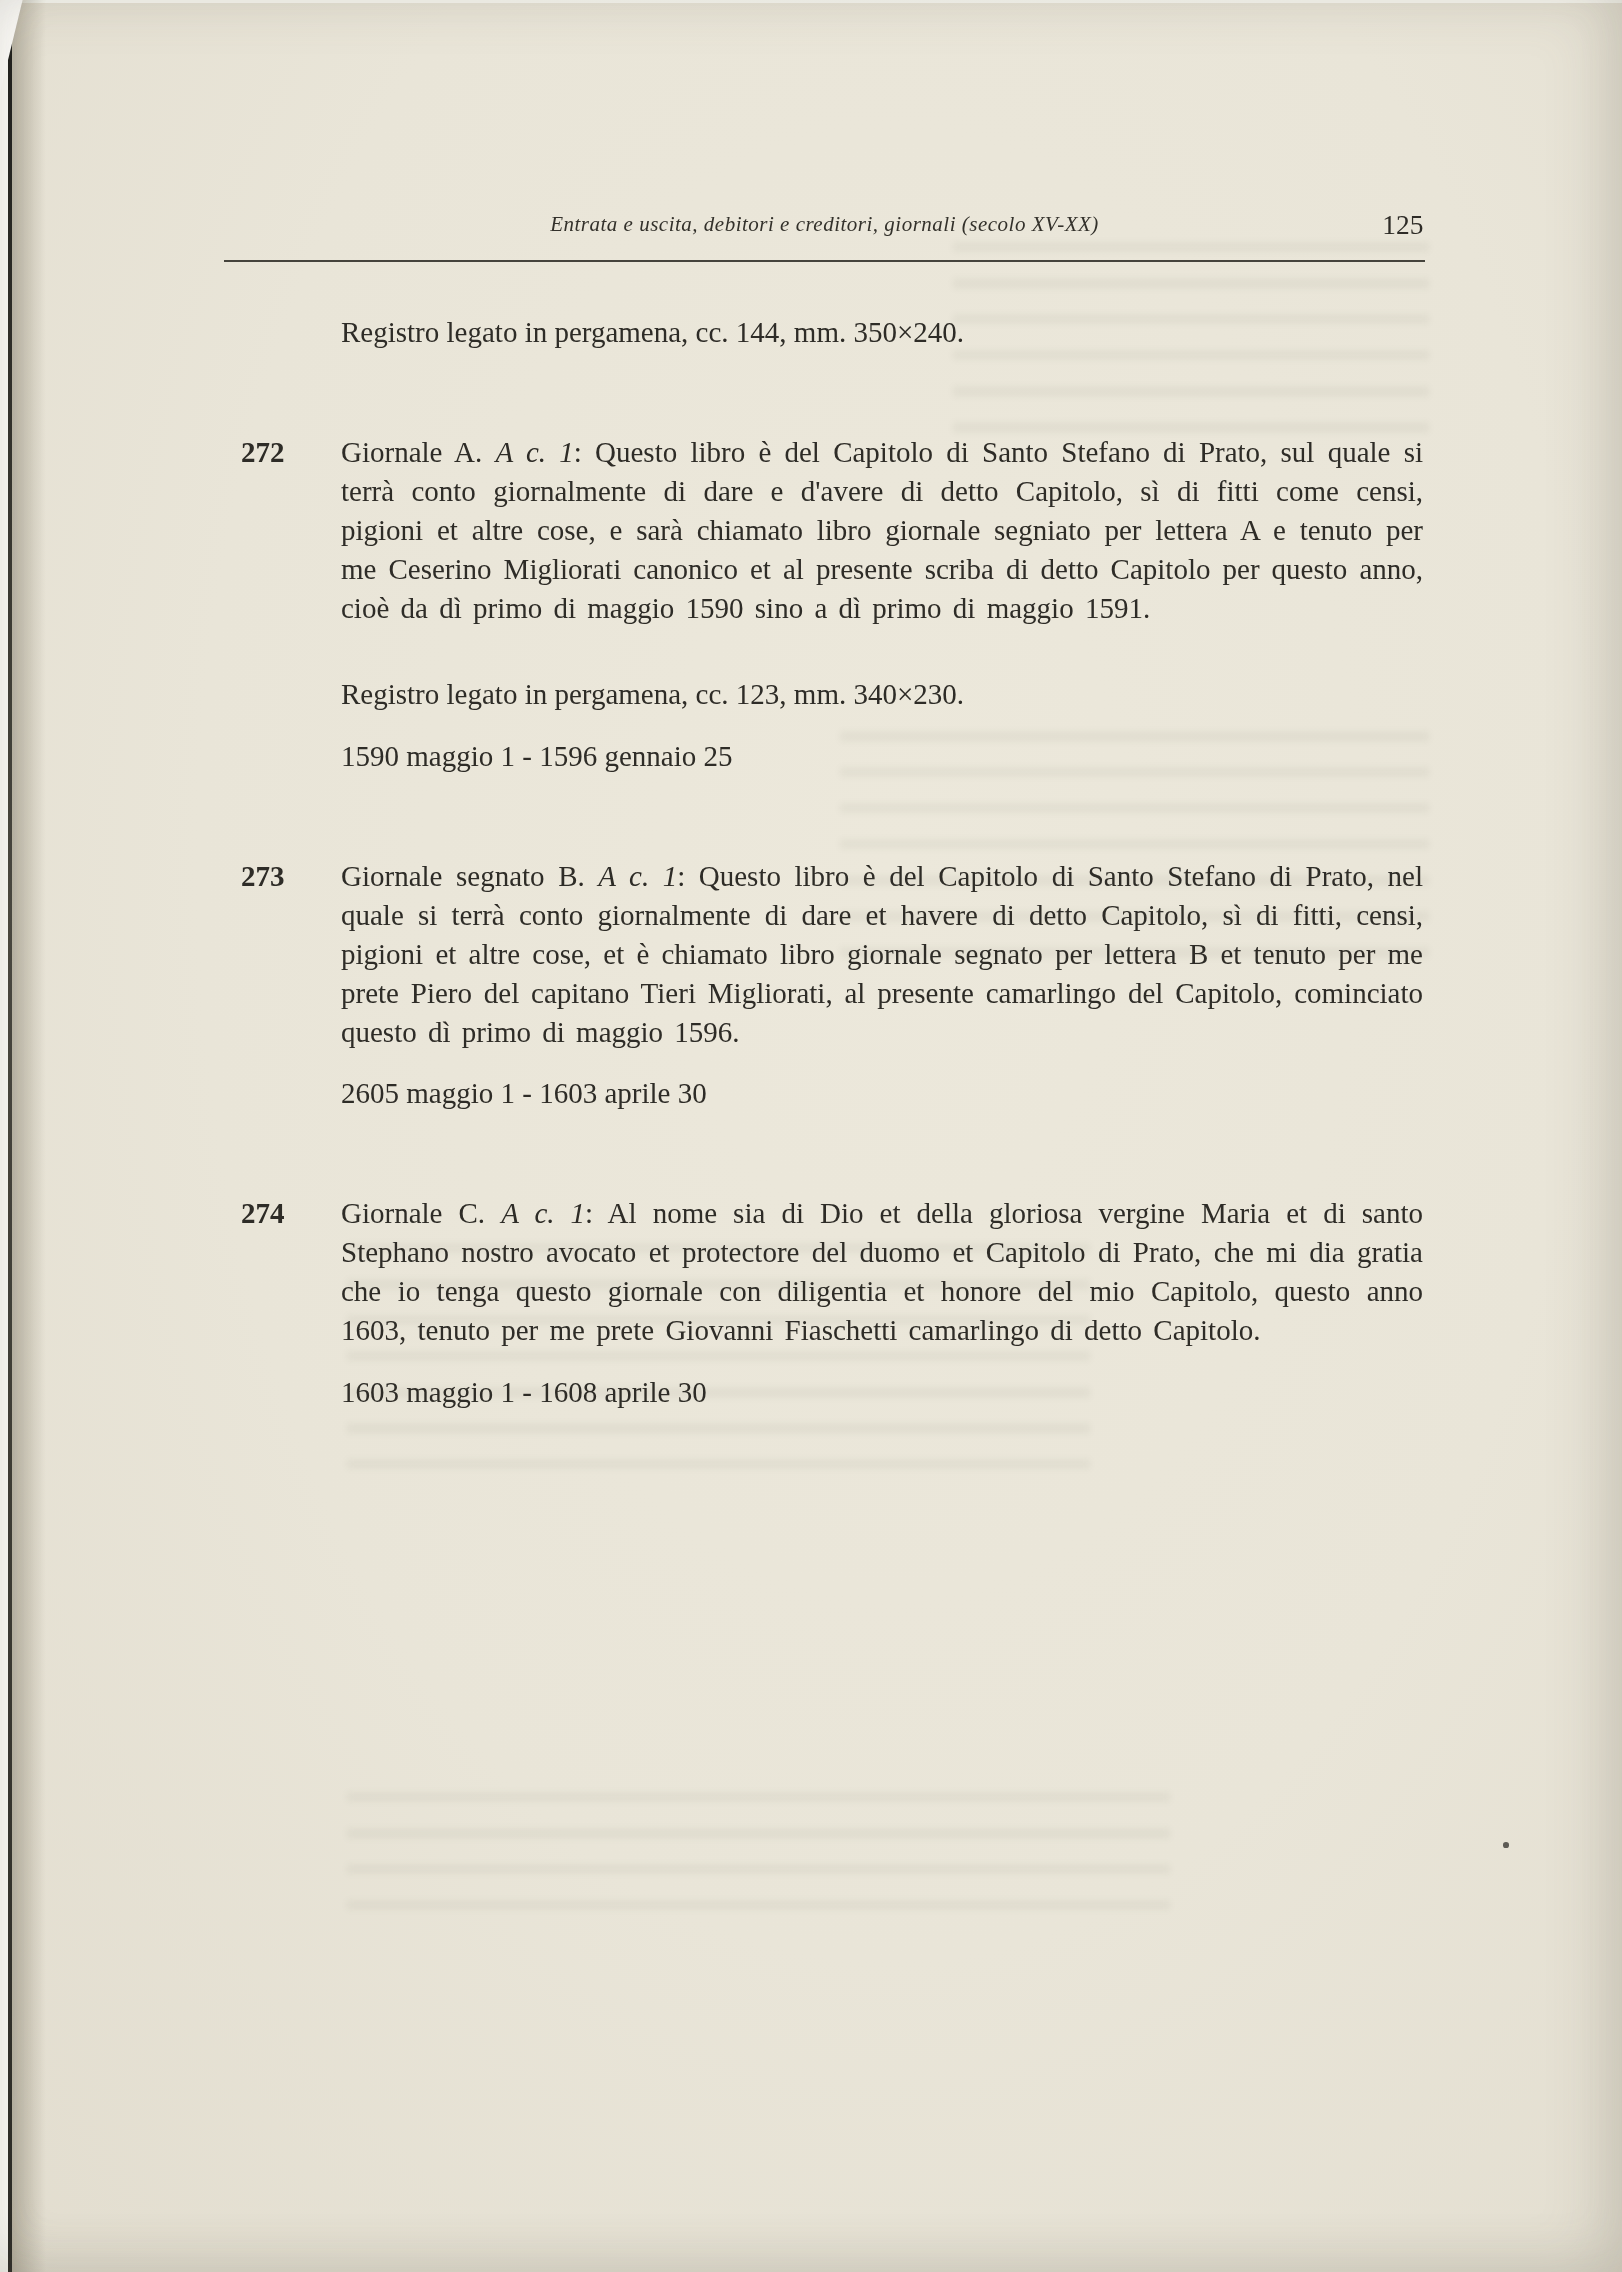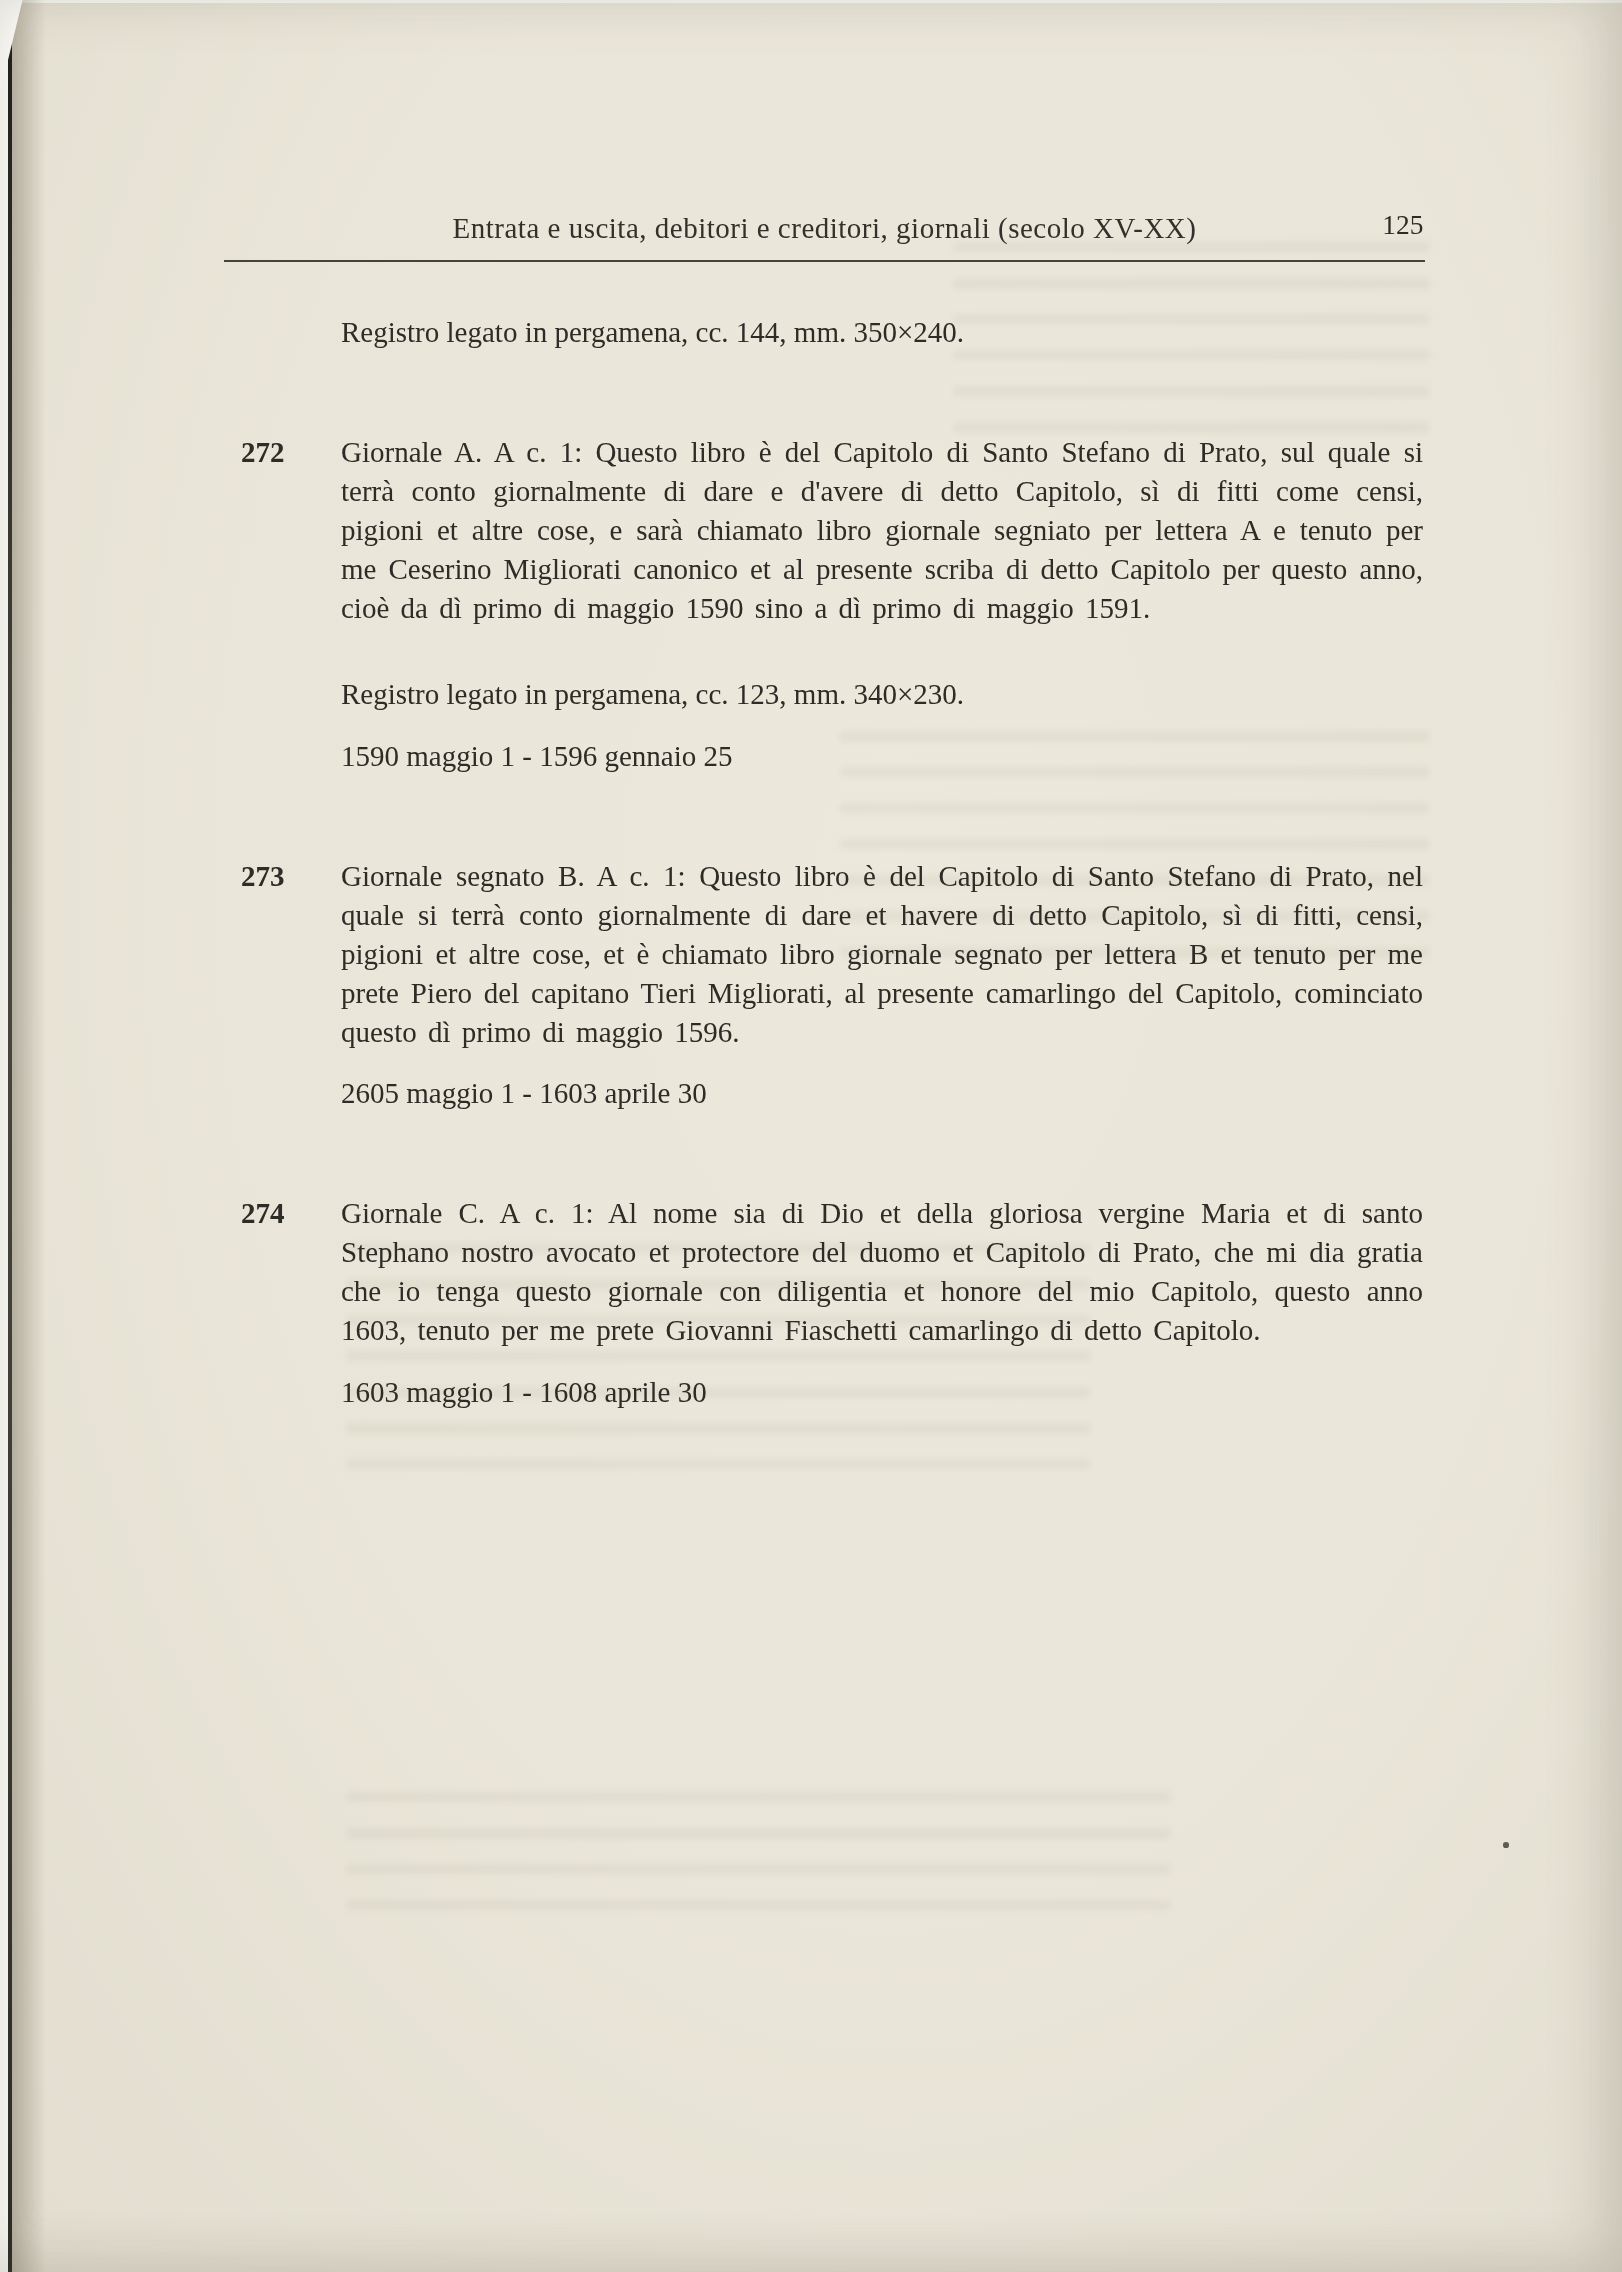--- a/index.html
+++ b/index.html
@@ -37,38 +37,38 @@
   .ghost-2 { left:840px; top:731px;  width:589px;  height:250px; }
   .ghost-3 { left:347px;  top:1243px; width:743px;  height:226px; }
   .ghost-4 { left:347px;  top:1792px; width:823px; height:121px; }
   .speck { position:absolute; left:1503px; top:1842px; width:5.7px; height:5.7px;
     border-radius:50%; background:#3c3a34; opacity:0.8; }
 
   
   .header { position:absolute; top:212px; left:224px; width:1201px; }
   .running-title {
     display:block; text-align:center;
-    font-size: 29px; letter-spacing: 0.5px; color:#33312b;
+    font-style: italic; font-size: 21px; letter-spacing: 0.5px; color:#33312b;
   }
   .page-num { position:absolute; right:1.6px; top:-1.6px; font-size:27.4px; font-style:normal; }
   .rule { position:absolute; top:260px; left:224px; width:1201px; height:2.4px; background:#45433c; }
 
   
   .content {
     position:absolute; left:341px; top:313px; width:1082px;
     font-size:29px; line-height:39px;
   }
   .content p { margin:0; }
   .para { text-align: justify; word-spacing: 4px; }
   .phys  { text-align: left; }
   .dates { text-align: left; margin-top:22.6px !important; }
   .entry { position:relative; margin-top:81px; }
   .entry-number { position:absolute; left:-100px; top:0; font-weight:700; }
   .entry .phys { margin-top:47px; }
-  .ref { }
+  .ref { font-style: italic; }
 </style>
 </head>
 <body>
 
 <div class="page">
 
   <div class="edge-top"></div>
   <div class="edge-left-white"></div>
   <div class="edge-left-dark"></div>
   <div class="edge-left-shade"></div>

